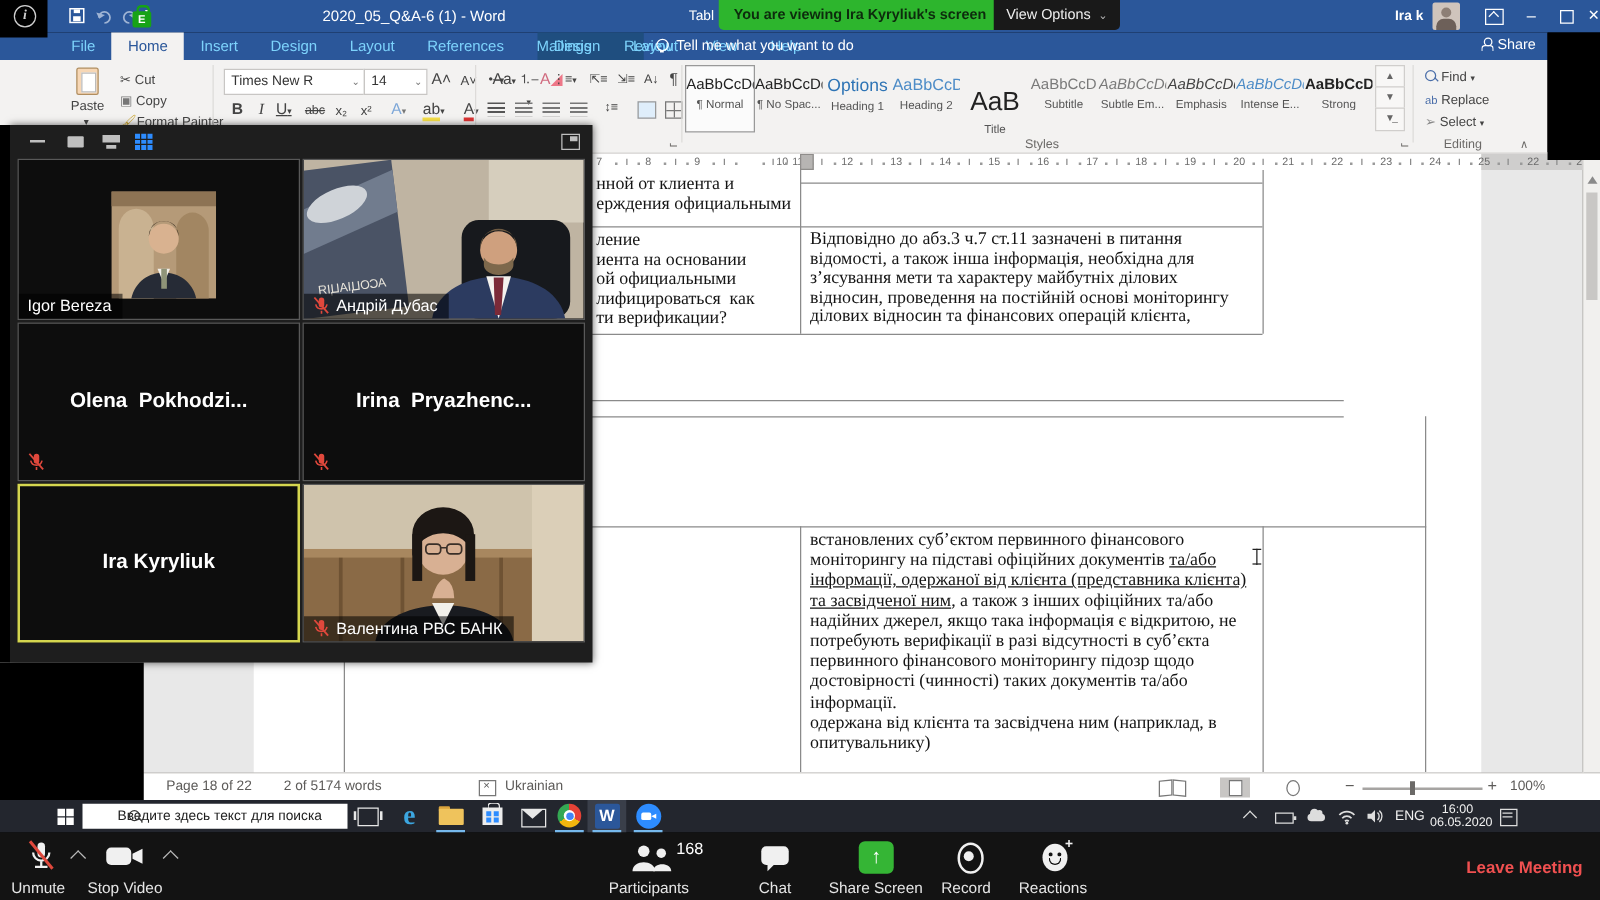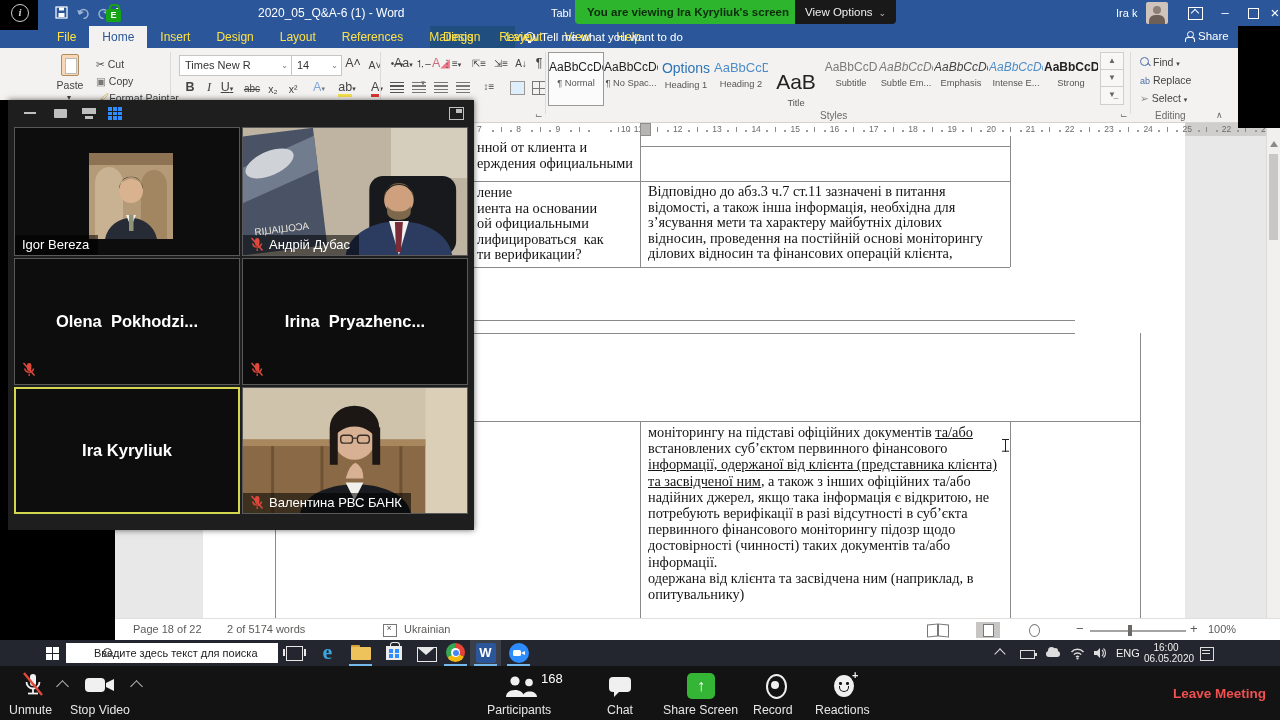--- a/index.html
+++ b/index.html
@@ -16,32 +16,32 @@
   .lockicon:before{content:"";position:absolute;left:3px;top:-5px;width:7px;height:6px;
       border:2px solid #17a317;border-bottom:none;border-radius:4px 4px 0 0;}
   .qat{top:5px;color:#fff;}
   #title-text{left:258px;top:6px;color:#fff;font-size:12px;}
   #tabl-frag{left:551px;top:7px;color:#fff;font-size:11px;}
   #banner{left:575px;top:0;height:24px;background:#2db52d;border-radius:0 0 0 4px;padding:0 12px;
       color:#0d2b0d;font-weight:bold;font-size:11.5px;line-height:24px;z-index:6;}
   #viewopts{left:795px;top:0;height:24px;background:#191919;border-radius:0 0 4px 0;padding:0 10px;
       color:#efefef;font-size:11.5px;line-height:24px;z-index:6;}
   #viewopts .chev{color:#bbb;font-size:9px;margin-left:6px;}
-  #acct{left:1116px;top:7px;color:#fff;font-size:11px;}
+  #acct{left:1116px;top:7px;color:#fff;font-size:11px;font-weight:bold;}
   .avatar{left:1146px;top:2px;width:22px;height:22px;background:#cfc4bc;border-radius:2px;overflow:hidden;}
   .avatar:before{content:"";position:absolute;left:7px;top:4px;width:8px;height:8px;border-radius:50%;background:#8d7f76;}
   .avatar:after{content:"";position:absolute;left:3px;top:13px;width:16px;height:10px;border-radius:6px 6px 0 0;background:#6d6059;}
   .wbtn{top:0;width:26px;height:26px;color:#fff;text-align:center;line-height:26px;font-size:13px;}
   .restore-box{width:9px;height:9px;border:1.2px solid #fff;margin:8px auto 0;}
   .ribbondisp{left:1188px;top:7px;width:13px;height:11px;border:1.2px solid #fff;}
   .ribbondisp:after{content:"";position:absolute;left:3px;top:2px;width:5px;height:5px;border-left:1.2px solid #fff;border-top:1.2px solid #fff;transform:rotate(45deg);}
   
   #tabrow{left:0;top:26px;width:1238px;height:22px;background:#2b579a;z-index:2;}
   #ctxbg{left:430px;top:0;width:85px;height:22px;background:#1f4e7f;}
-  .rtab{position:relative;float:left;padding:0 13px;color:#fde047;font-size:12px;line-height:22px;}
+  .rtab{position:relative;float:left;padding:0 13px;color:#7dd3fc;font-size:12px;line-height:22px;}
   .rtab.active{background:#f3f2f1;color:#2b579a;}
   #tabs{position:absolute;left:44px;top:0;height:22px;}
   #ctxtabs{position:absolute;left:430px;top:0;height:22px;}
   #tellme{left:525px;top:0;height:22px;color:#fff;font-size:11.5px;line-height:22px;}
   .bulb{display:inline-block;width:8px;height:8px;border:1.2px solid #fff;border-radius:50%;margin-right:6px;position:relative;top:1px;}
   .bulb:after{content:"";position:absolute;left:2px;top:8px;width:3px;height:2px;background:#fff;}
   #share-top{left:1185px;top:4px;color:#fff;font-size:11.5px;}
   .person-ico{display:inline-block;width:9px;height:9px;position:relative;margin-right:4px;}
   .person-ico:before{content:"";position:absolute;left:2px;top:0;width:5px;height:5px;border-radius:50%;border:1px solid #fff;}
   .person-ico:after{content:"";position:absolute;left:0;top:6px;width:8px;height:4px;border-radius:3px 3px 0 0;border:1px solid #fff;border-bottom:none;}
@@ -443,22 +443,22 @@
       <div class="dline">ти верификации?</div>
     </div>
   <div class="dblock" id="blk-row2-right" style="left:648px;top:48px">
       <div class="dline">Відповідно до абз.3 ч.7 ст.11 зазначені в питання</div>
       <div class="dline">відомості, а також інша інформація, необхідна для</div>
       <div class="dline">з’ясування мети та характеру майбутніх ділових</div>
       <div class="dline">відносин, проведення на постійній основі моніторингу</div>
       <div class="dline">ділових відносин та фінансових операцій клієнта,</div>
     </div>
   <div class="dblock ans" id="blk-answer" style="left:648px;top:288px">
+      <div class="dline"><span>встановлених суб’єктом первинного фінансового</span></div>
       <div class="dline"><span>моніторингу на підставі офіційних документів </span><span class="u">та/або</span></div>
-      <div class="dline"><span>встановлених суб’єктом первинного фінансового</span></div>
       <div class="dline"><span class="u">інформації, одержаної від клієнта (представника клієнта)</span></div>
       <div class="dline"><span class="u">та засвідченої ним</span><span>, а також з інших офіційних та/або</span></div>
       <div class="dline"><span>надійних джерел, якщо така інформація є відкритою, не</span></div>
       <div class="dline"><span>потребують верифікації в разі відсутності в суб’єкта</span></div>
       <div class="dline"><span>первинного фінансового моніторингу підозр щодо</span></div>
       <div class="dline"><span>достовірності (чинності) таких документів та/або</span></div>
       <div class="dline"><span>інформації.</span></div>
       <div class="dline"><span>одержана від клієнта та засвідчена ним (наприклад, в</span></div>
       <div class="dline"><span>опитувальнику)</span></div>
     </div>

